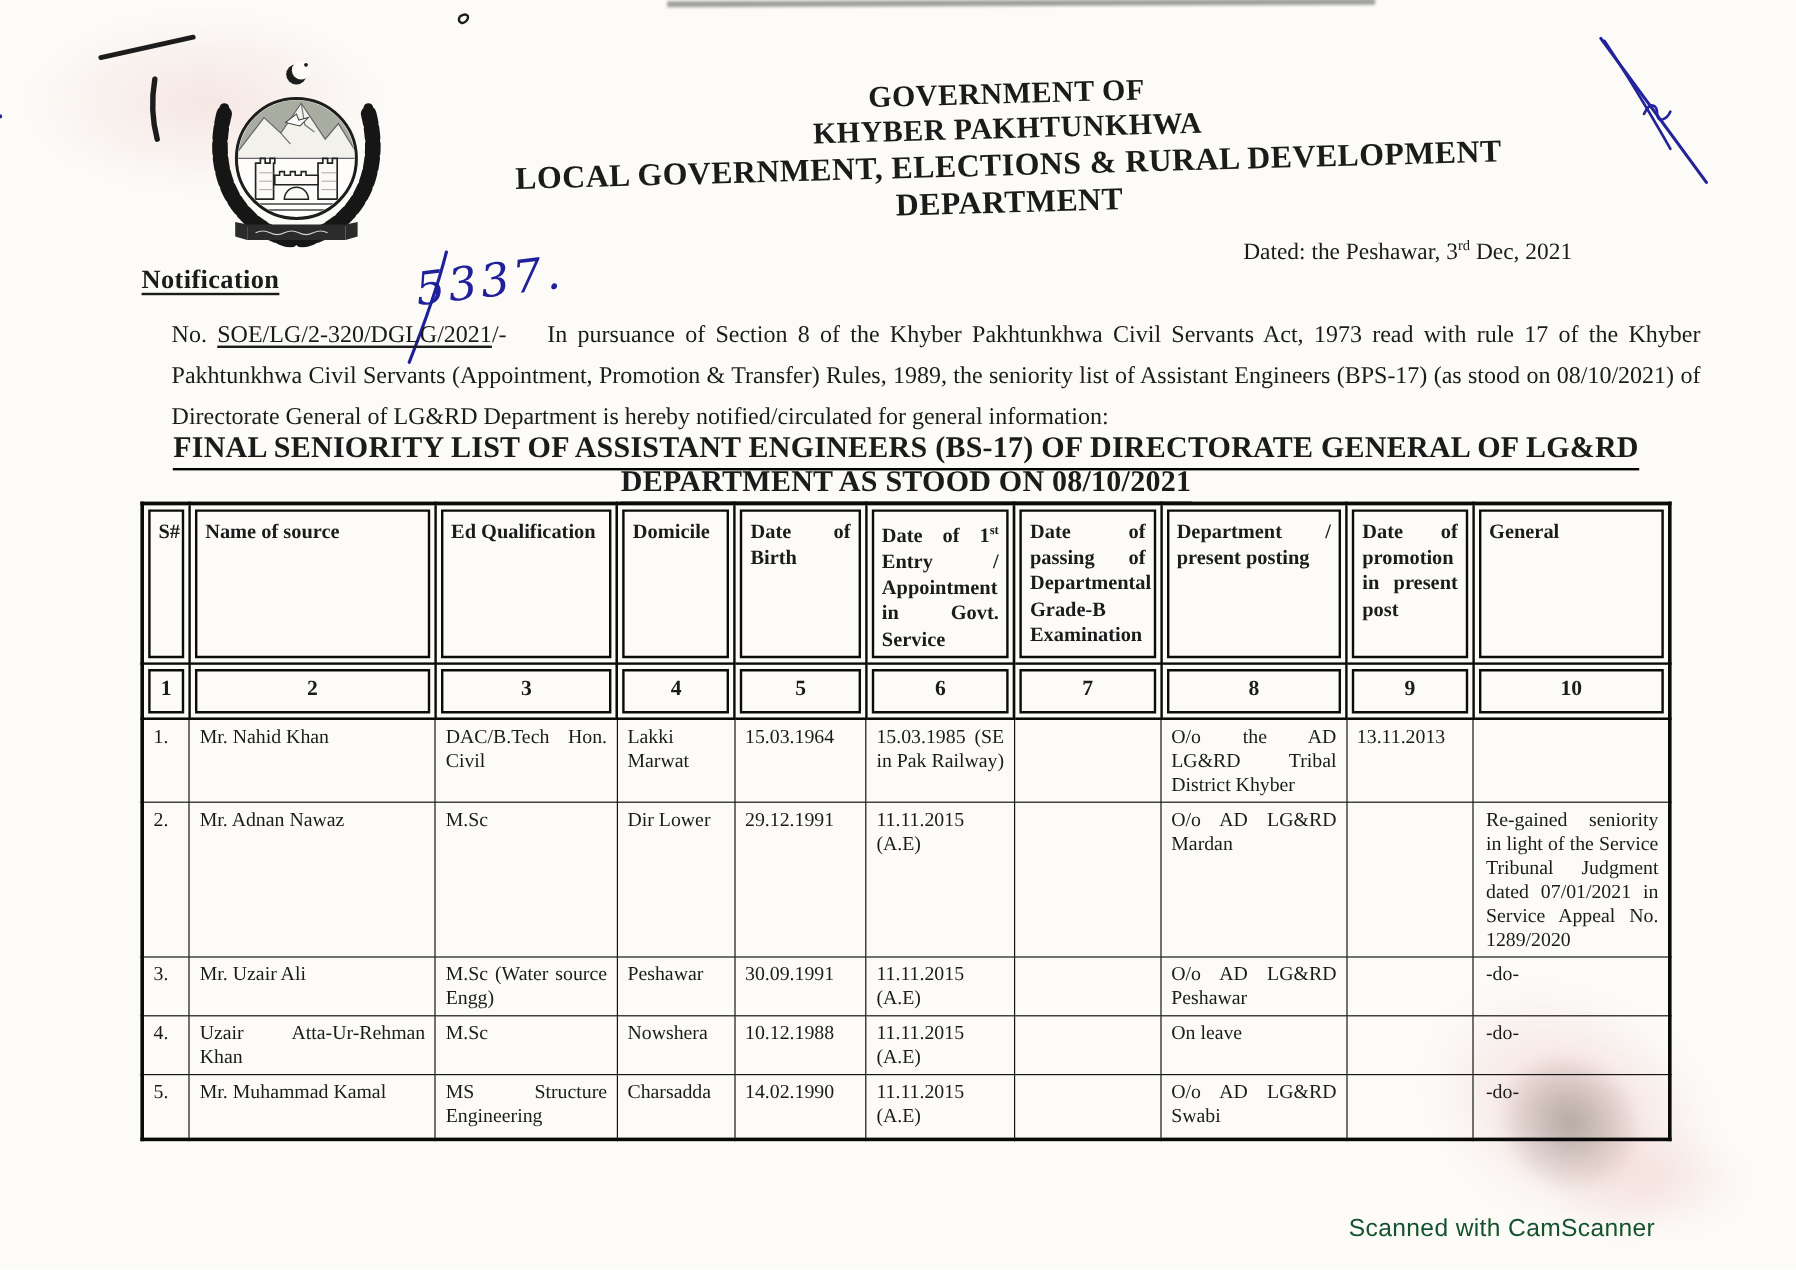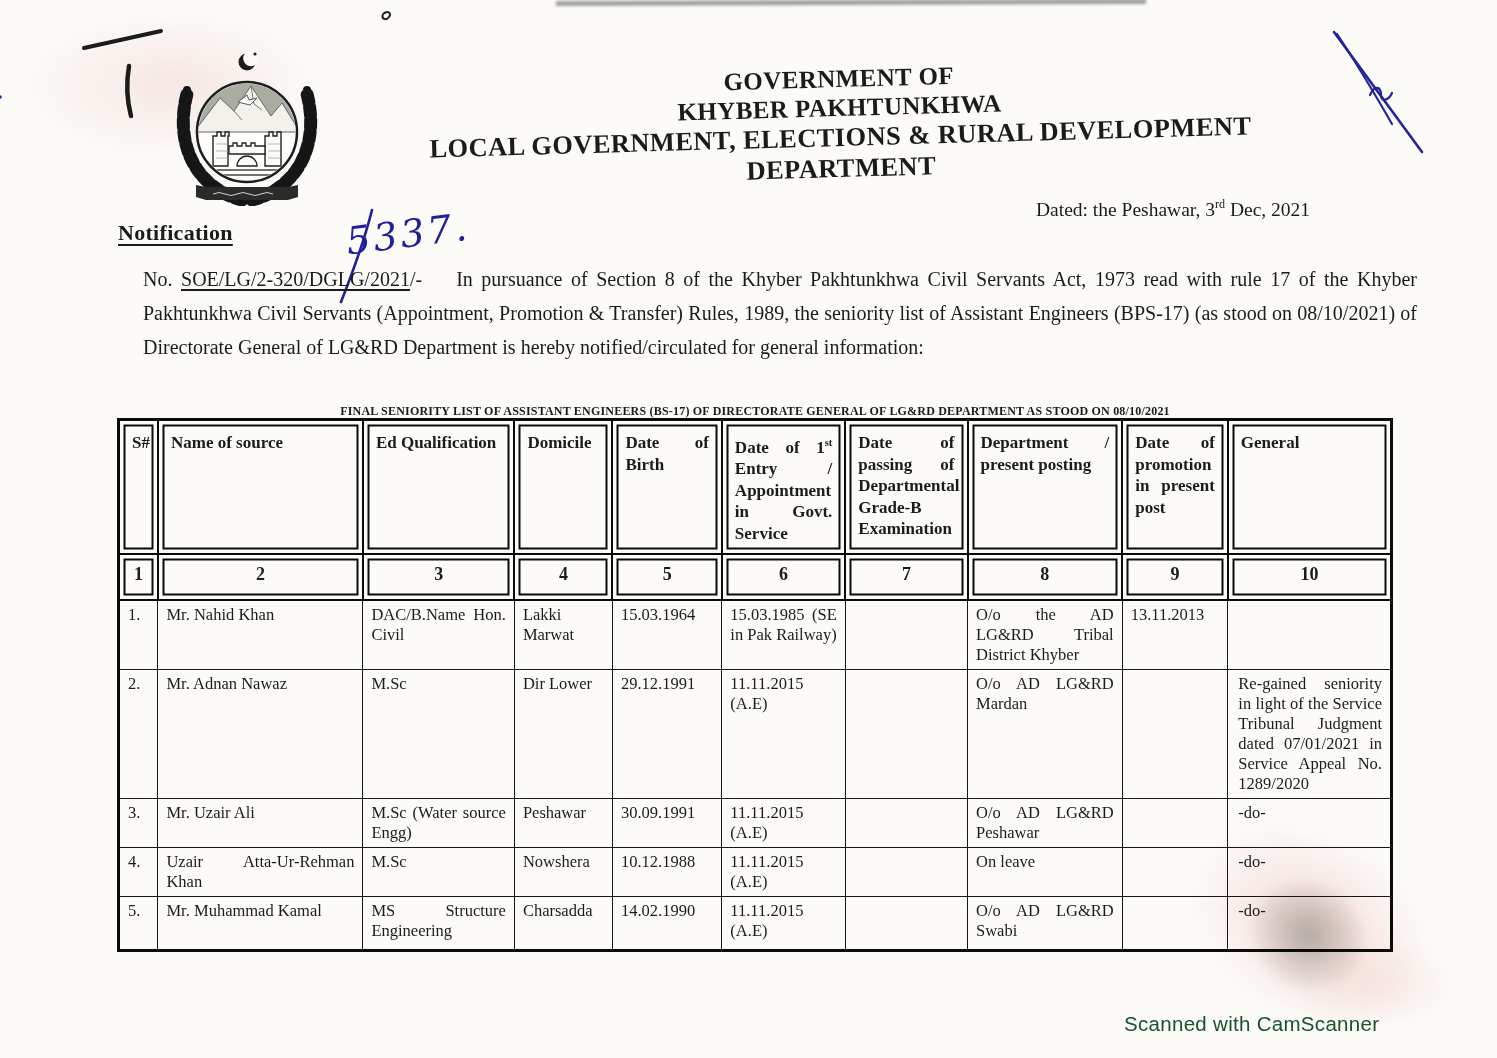--- a/index.html
+++ b/index.html
@@ -30,21 +30,21 @@
   .notif-label{position:absolute;left:118px;top:220px;font-size:22px;font-weight:bold;
     text-decoration:underline;text-decoration-thickness:2px;text-underline-offset:4px;letter-spacing:0.3px;text-align:right;}
 
   .hand-no{position:absolute;left:346px;top:212px;font-size:38px;color:#20209a;
     font-style:italic;font-family:"DejaVu Serif",serif;transform:rotate(-7deg);letter-spacing:3px;}
 
   .para{position:absolute;left:118px;top:262px;width:1274px;font-size:20px;line-height:34px;text-align:justify;margin-left:25px;}
   .refno{text-decoration:underline;text-decoration-thickness:1.5px;text-underline-offset:3px;}
   .refgap{display:inline-block;width:34px;}
 
-  .list-title{position:absolute;left:117px;top:360px;width:1276px;text-align:center;font-weight:bold;font-size:12px;margin-top:44px;}
+  .list-title{position:absolute;left:117px;top:360px;width:1276px;text-align:center;font-weight:bold;font-size:25px;}
   .list-title .u{border-bottom:2.5px solid #000;padding-bottom:3px;letter-spacing:0.2px;}
 
   
   table.stable{position:absolute;left:117px;top:418px;width:1276px;border-collapse:collapse;
     table-layout:fixed;border:3.5px solid #0a0a0a;}
   .stable th,.stable td{overflow:hidden;}
   .hcell,.ncell{border:2.5px solid #0b0b0b;
     box-shadow:inset 0 0 0 3.5px #fcfbf8,inset 0 0 0 5.5px #0b0b0b;}
   .hcell{font-size:17px;font-weight:bold;text-align:justify;vertical-align:top;
     padding:11px 12px 9px;height:76px;line-height:21.5px;}
@@ -177,21 +177,21 @@
       <td class="ncell">5</td>
       <td class="ncell">6</td>
       <td class="ncell">7</td>
       <td class="ncell">8</td>
       <td class="ncell">9</td>
       <td class="ncell">10</td>
     </tr>
     <tr class="r1">
       <td class="dcell">1.</td>
       <td class="dcell">Mr. Nahid Khan</td>
-      <td class="dcell c-just">DAC/B.Name Hon. Civil</td>
+      <td class="dcell c-just">DAC/B.Tech Hon. Civil</td>
       <td class="dcell">Lakki Marwat</td>
       <td class="dcell">15.03.1964</td>
       <td class="dcell c-just">15.03.1985 (SE in Pak Railway)</td>
       <td class="dcell"></td>
       <td class="dcell c-just">O/o the AD LG&amp;RD Tribal District Khyber</td>
       <td class="dcell">13.11.2013</td>
       <td class="dcell c-remarks"></td>
     </tr>
     <tr class="r2">
       <td class="dcell">2.</td>

